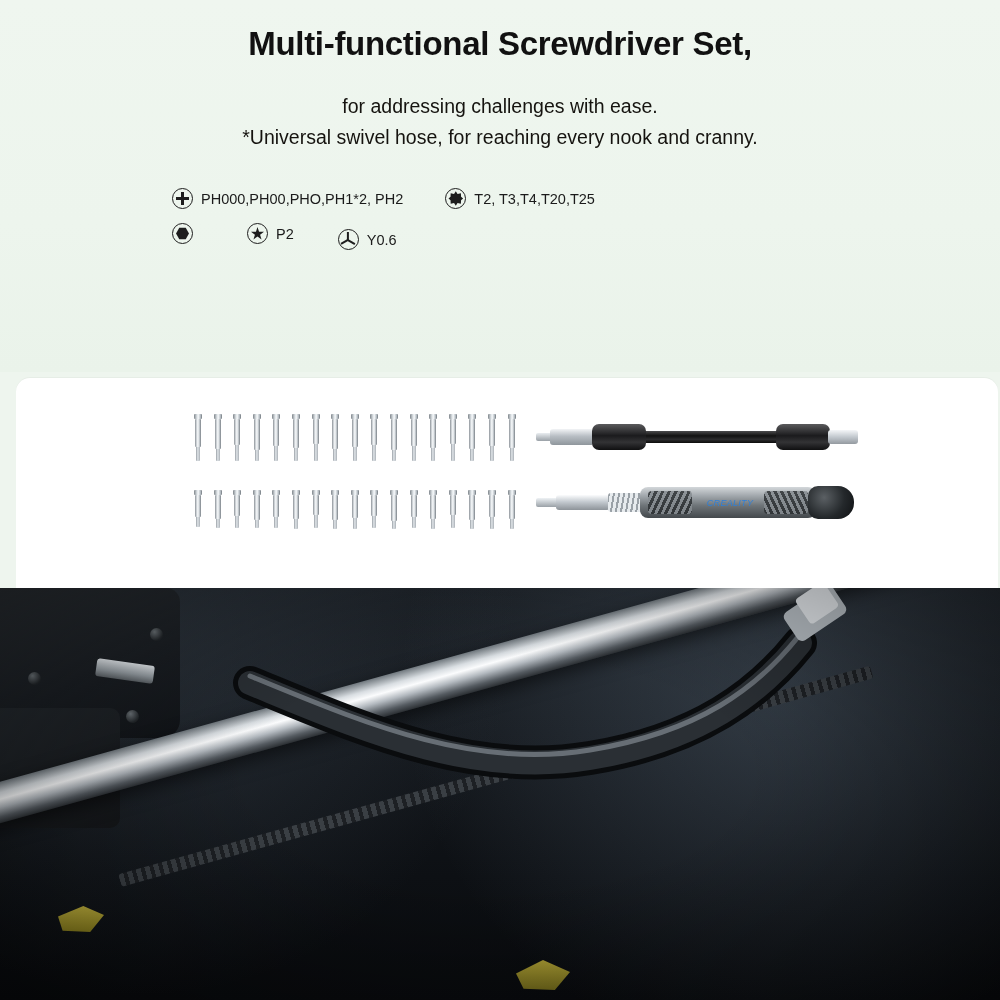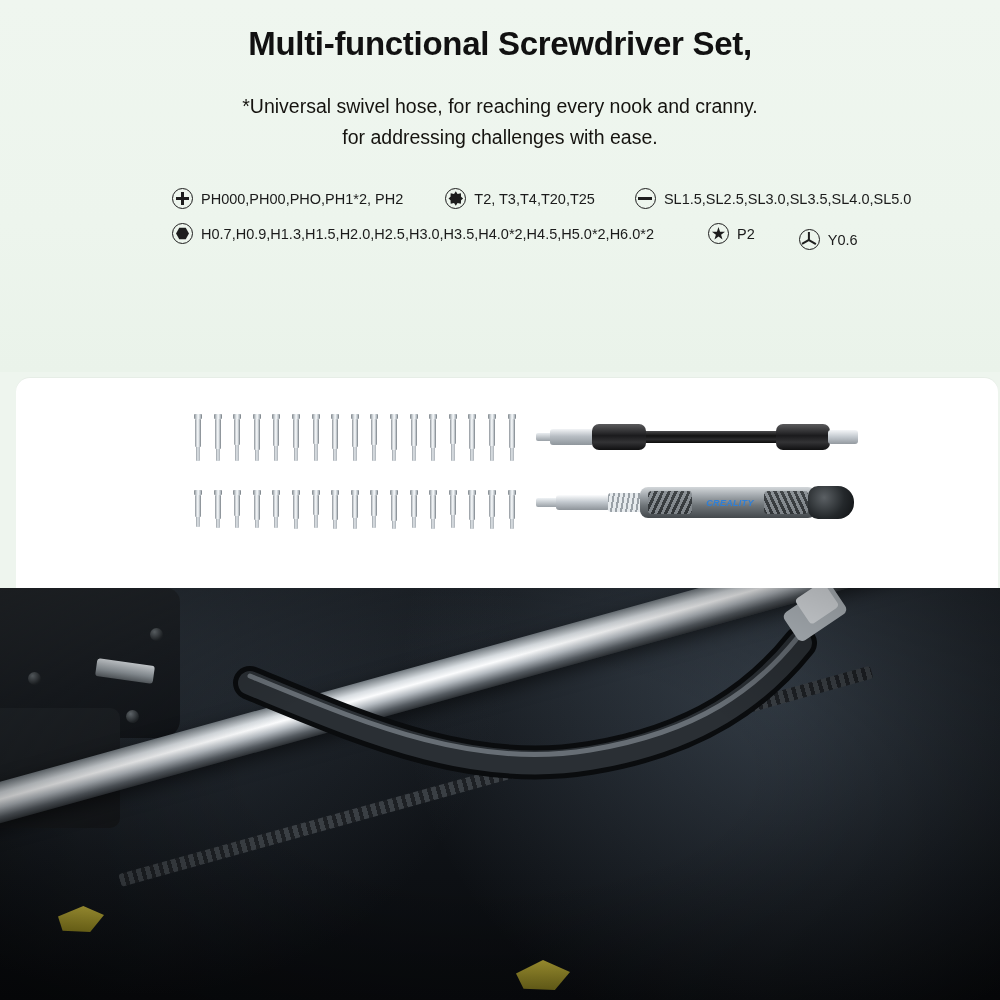--- a/index.html
+++ b/index.html
@@ -310,21 +310,21 @@
     background: repeating-linear-gradient(65deg, #2c3033 0 3px, #868c91 3px 6px);
     border-radius: 4px;
     opacity: .85;
   }
   .dv-brand {
     position: absolute;
     left: 60px; top: 11px;
     width: 60px;
     text-align: center;
     font-size: 9px;
-    font-weight: bold;
+    font-weight: normal;
     font-style: italic;
     color: #2f7fd6;
     letter-spacing: .3px;
     z-index: 3;
   }
   .dv-cap {
     position: absolute;
     left: 272px; top: 8px;
     width: 46px; height: 33px;
     background: radial-gradient(circle at 35% 35%, #5b6064 0%, #24282b 55%, #0e1012 100%);
@@ -432,45 +432,40 @@
 
 <div id="page">
 
   <div class="top-panel">
 
     <div class="headline">
       <span>Multi-functional Screwdriver Set,</span>
     </div>
 
     <div class="subcopy">
+      <div>for addressing challenges with ease.</div>
       <div>*Universal swivel hose, for reaching every nook and cranny.</div>
-      <div>for addressing challenges with ease.</div>
     </div>
 
     <div class="specs">
 
       <div class="spec-row">
         <div class="spec-group">
           <span class="ico cross"></span>
           <span class="spec-text">PH000,PH00,PHO,PH1*2, PH2</span>
         </div>
         <div class="spec-group gap-a">
           <span class="ico torx"></span>
           <span class="spec-text">T2, T3,T4,T20,T25</span>
         </div>
-        <div class="spec-group gap-b">
-          <span class="ico slot"></span>
-          <span class="spec-text">SL1.5,SL2.5,SL3.0,SL3.5,SL4.0,SL5.0</span>
-        </div>
       </div>
 
       <div class="spec-row">
         <div class="spec-group">
           <span class="ico hex"></span>
-          <span class="spec-text">H0.7,H0.9,H1.3,H1.5,H2.0,H2.5,H3.0,H3.5,H4.0*2,H4.5,H5.0*2,H6.0*2</span>
         </div>
         <div class="spec-group gap-c">
           <span class="ico star"></span>
           <span class="spec-text">P2</span>
         </div>
         <div class="spec-group gap-d">
           <span class="ico tri">
               <span></span>
             </span>
           <span class="spec-text">Y0.6</span>

